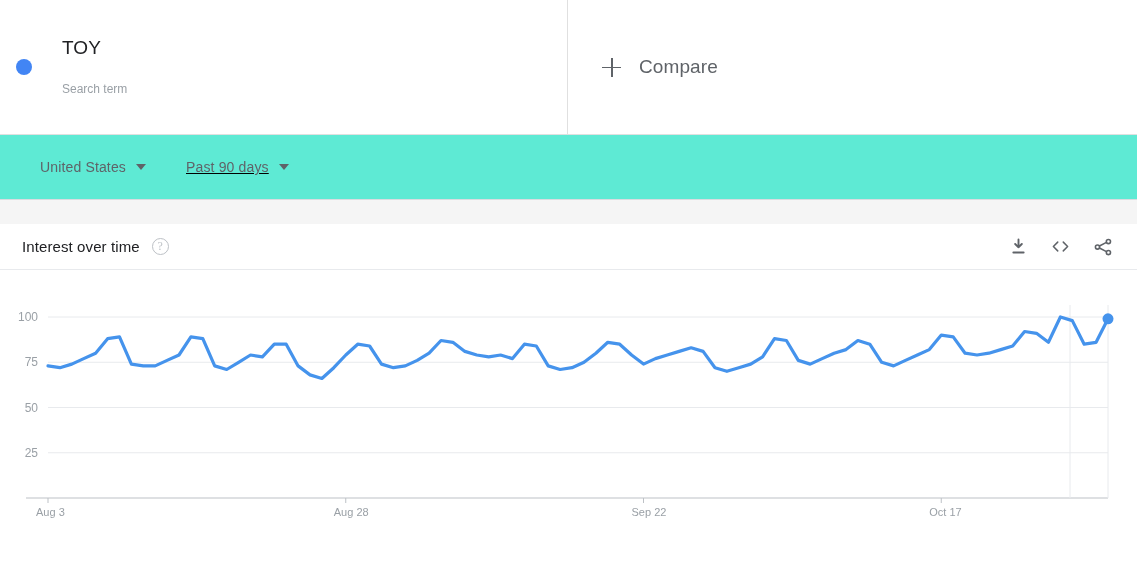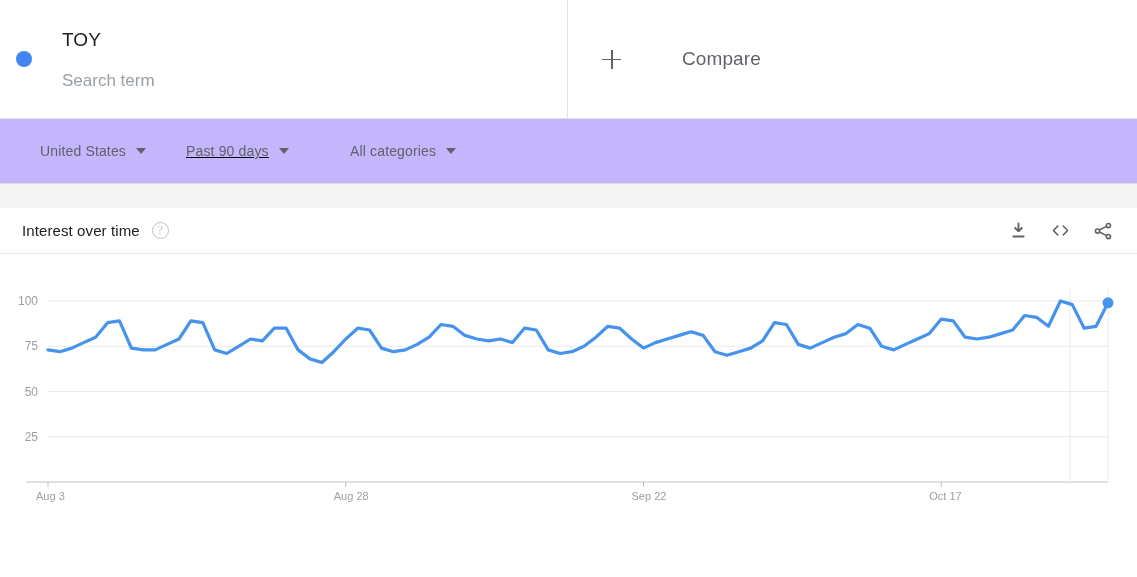--- a/index.html
+++ b/index.html
@@ -6,21 +6,21 @@
   html, body {
     width: 1137px; height: 577px;
     background: #fff;
     font-family: "Liberation Sans", sans-serif;
     overflow: hidden;
   }
 
   
   .term-bar {
     display: flex;
-    height: 119px;
+    height: 135px;
     border-bottom: 1px solid #e0e0e0;
   }
   .term-card {
     width: 568px;
     border-right: 1px solid #e0e0e0;
     display: flex;
     align-items: center;
     padding-left: 16px;
     height: 100%;
   }
@@ -32,32 +32,31 @@
     margin-right: 30px;
   }
   .term-text { display: flex; flex-direction: column; justify-content: center; }
   .term-title {
     font-size: 19px;
     color: #202124;
     line-height: 24px;
     letter-spacing: .1px;
   }
   .term-sub {
-    font-size: 17px;
+    font-size: 12px;
     color: #9aa0a6;
     line-height: 20px;
     margin-top: 19px;
   }
   .compare-card {
     flex: 1;
     display: flex;
     align-items: center;
     padding-left: 34px;
     cursor: pointer;
-    gap: 43px;
   }
   .plus-icon {
     position: relative;
     width: 19px; height: 19px;
     margin-right: 18px;
   }
   .plus-icon::before, .plus-icon::after {
     content: "";
     position: absolute;
     background: #5f6368;
@@ -69,21 +68,21 @@
     color: #5f6368;
     letter-spacing: .1px;
   }
 
   
   .filter-bar {
     height: 65px;
     display: flex;
     align-items: center;
     border-bottom: 1px solid #dadce0;
-    background: #c4b5fd;
+    background: #5eead4;
   }
   .filter {
     display: flex;
     align-items: center;
     cursor: pointer;
     height: 100%;
   }
   .filter-label {
     font-size: 14px;
     color: #5f6368;
@@ -151,24 +150,20 @@
   </div>
 </div>
 
 <div class="filter-bar" id="filter-bar" style="position: relative;">
     <div class="filter" style="margin-left: 20px; position: absolute; left: 20px;">
       <span class="filter-label">United States</span>
       <span class="caret"></span>
     </div>
     <div class="filter" style="position: absolute; left: 186px; text-decoration: underline;">
       <span class="filter-label">Past 90 days</span>
-      <span class="caret"></span>
-    </div>
-    <div class="filter" style="position: absolute; left: 350px;">
-      <span class="filter-label">All categories</span>
       <span class="caret"></span>
     </div>
   </div>
 
 <div class="gutter"></div>
 
 <div class="chart-card">
 
   <div class="chart-head">
     <span class="chart-title">Interest over time</span>

